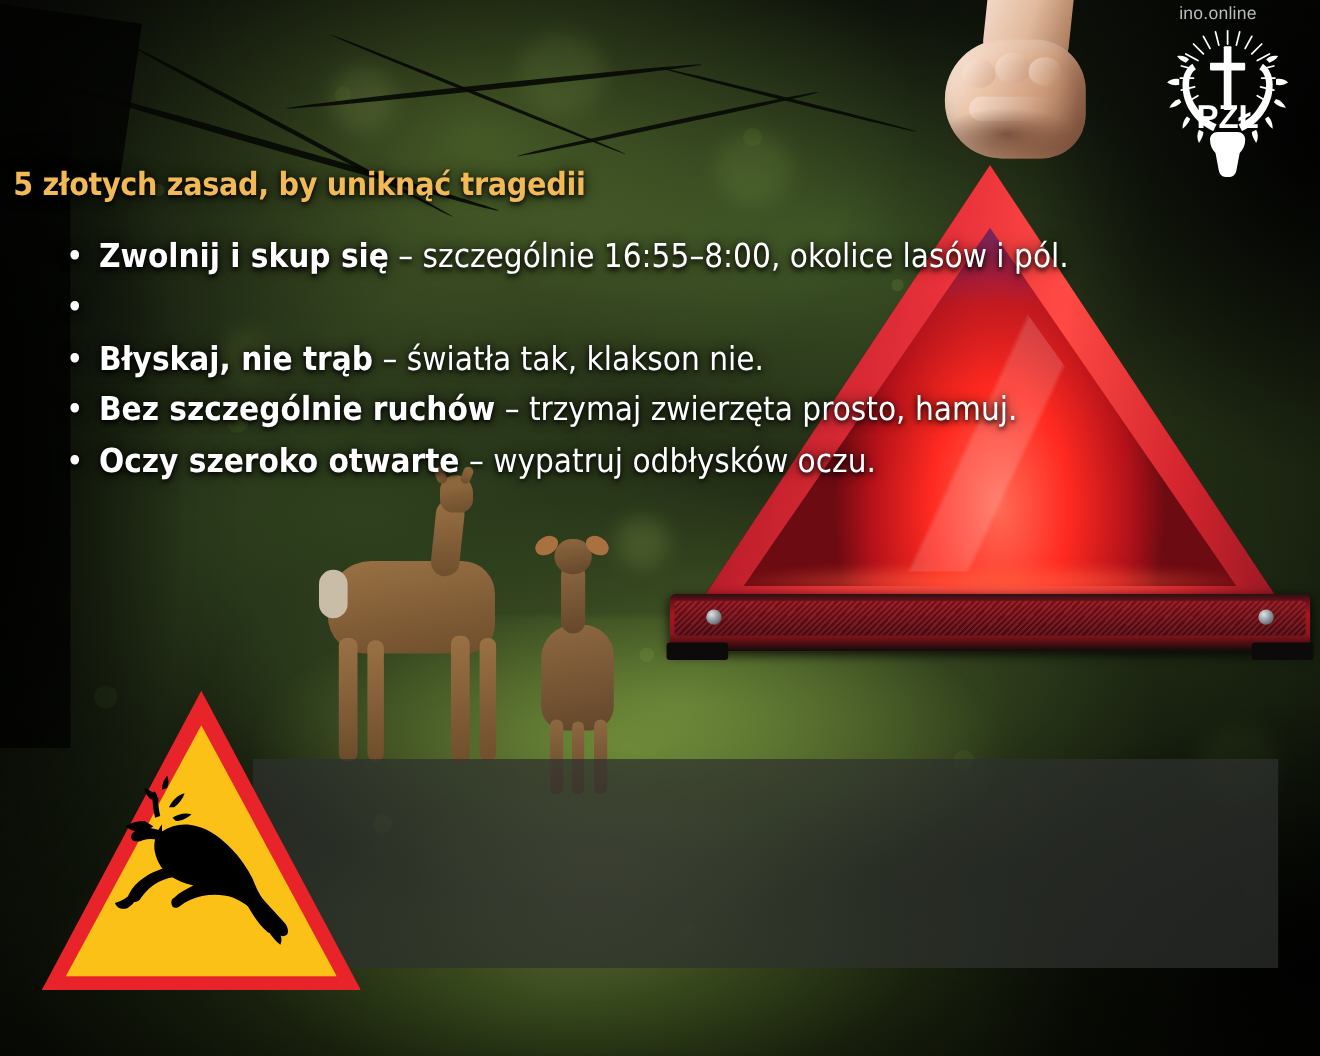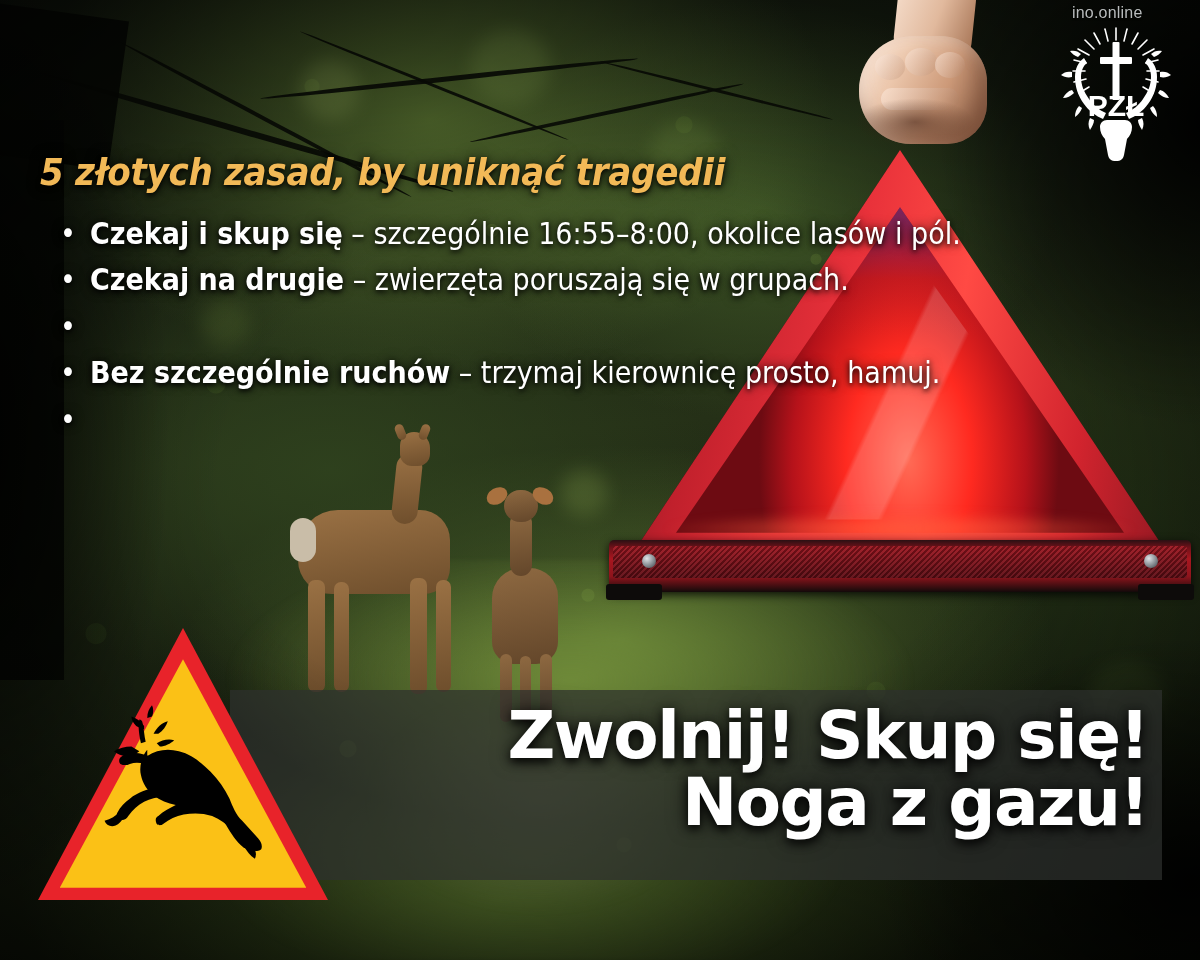--- a/index.html
+++ b/index.html
@@ -154,27 +154,26 @@
   
   #pzl-logo{position:absolute;left:1036px;top:24px;width:160px;height:140px;}
   #watermark{
     position:absolute;left:1072px;top:4px;
     font-size:16px;color:#b9bcbd;letter-spacing:.2px;
     text-shadow:0 1px 2px rgba(0,0,0,.9);
   }
 
   
   #headline{
-    position:absolute;left:40px;top:150px;
-    font-size:38px;font-weight:bold;color:#F2B957;
+    position:absolute;left:12px;top:150px;
+    font-size:29px;font-weight:bold;color:#F2B957;
     font-family:"DejaVu Sans Condensed","Liberation Sans Narrow","Liberation Sans",sans-serif;
     letter-spacing:-.3px;
     text-shadow:0 2px 5px rgba(0,0,0,.95),0 0 14px rgba(0,0,0,.8);
     white-space:nowrap;
-    font-style:italic;
   }
   #rules{position:absolute;left:60px;top:218px;width:1090px;}
   .rule{
     display:flex;align-items:flex-start;gap:14px;
     margin-bottom:14px;
     font-size:30px;line-height:1.08;color:#fff;
     font-family:"DejaVu Sans Condensed","Liberation Sans Narrow","Liberation Sans",sans-serif;
     text-shadow:0 2px 5px rgba(0,0,0,.95),0 0 12px rgba(0,0,0,.85);
     white-space:nowrap;
   }
@@ -346,48 +345,45 @@
       </g>
     </svg>
   </div>
 
   <div id="headline">5 złotych zasad, by uniknąć tragedii</div>
 
   <div id="rules">
 
     <div class="rule">
       <span class="dot">•</span>
-      <span><span class="lead">Czekaj i skup się</span><span class="rest"> – szczególnie 16:55–8:00, okolice lasów i pól.</span></span>
+      <span><span class="lead">Zwolnij i skup się</span><span class="rest"> – szczególnie 16:55–8:00, okolice lasów i pól.</span></span>
     </div>
 
     <div class="rule">
       <span class="dot">•</span>
-      <span><span class="lead">Czekaj na drugie</span><span class="rest"> – zwierzęta poruszają się w grupach.</span></span>
     </div>
 
     <div class="rule">
       <span class="dot">•</span>
+      <span><span class="lead">Błyskaj, nie trąb</span><span class="rest"> – światła tak, klakson nie.</span></span>
     </div>
 
     <div class="rule">
       <span class="dot">•</span>
-      <span><span class="lead">Bez szczególnie ruchów</span><span class="rest"> – trzymaj kierownicę prosto, hamuj.</span></span>
+      <span><span class="lead">Bez szczególnie ruchów</span><span class="rest"> – trzymaj zwierzęta prosto, hamuj.</span></span>
     </div>
 
     <div class="rule">
       <span class="dot">•</span>
+      <span><span class="lead">Oczy szeroko otwarte</span><span class="rest"> – wypatruj odbłysków oczu.</span></span>
     </div>
 
   </div>
 
   <div id="bottom-band"></div>
-  <div id="slogan">
-    <span>Zwolnij! Skup się!</span>
-    <span class="l2">Noga z gazu!</span>
-  </div>
 
   <div id="road-sign">
     <div class="rs-red"></div>
     <div class="rs-yellow"></div>
     <svg class="rs-deer" viewBox="0 0 120 110">
       <g fill="#000000">
 
         <path d="M34 36c6-4 13-5 20-3 8 2 14 7 20 13 5 5 9 11 12 17 2 5 4 10 8 14l10 11c2 2 3 5 2 7-2 2-5 1-7-1L88 83c-4-4-8-7-13-9-6-2-12-2-18-1-5 1-9 3-13 6-1 1-3 1-4 0-1-2-1-4 1-5 3-3 7-5 11-7-5-1-10-3-14-6-4-3-7-8-8-13-1-4 0-8 1-11 1-2 2-4 3-5z"></path>
 
         <path d="M40 38c-5-2-10-4-15-4-3 0-6 1-8 3-1 1-1 3 0 4 2 1 4 1 6 0 3-1 6-1 9 0 3 1 6 3 8 5z"></path>

